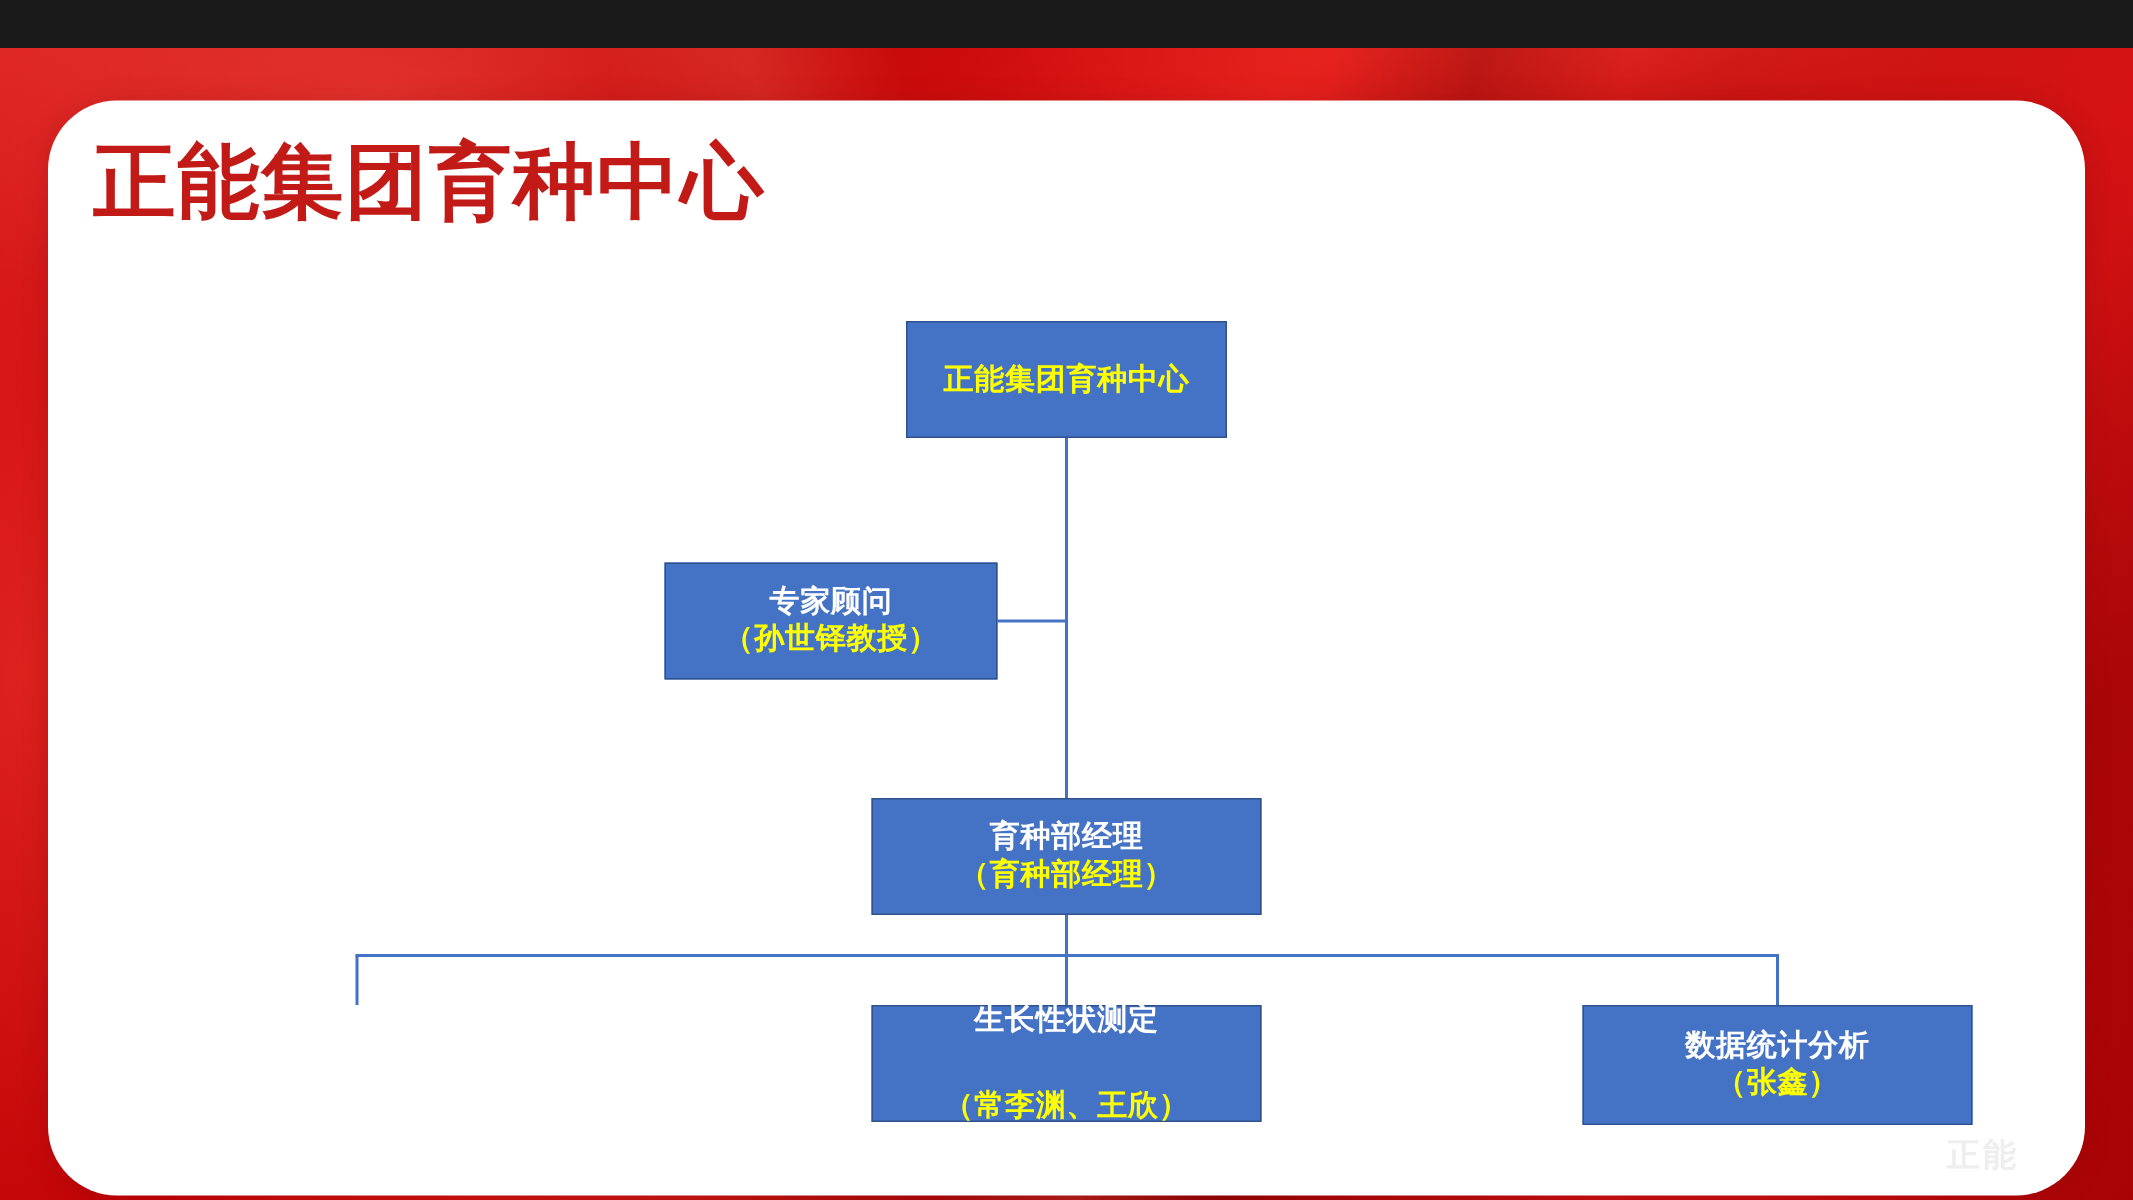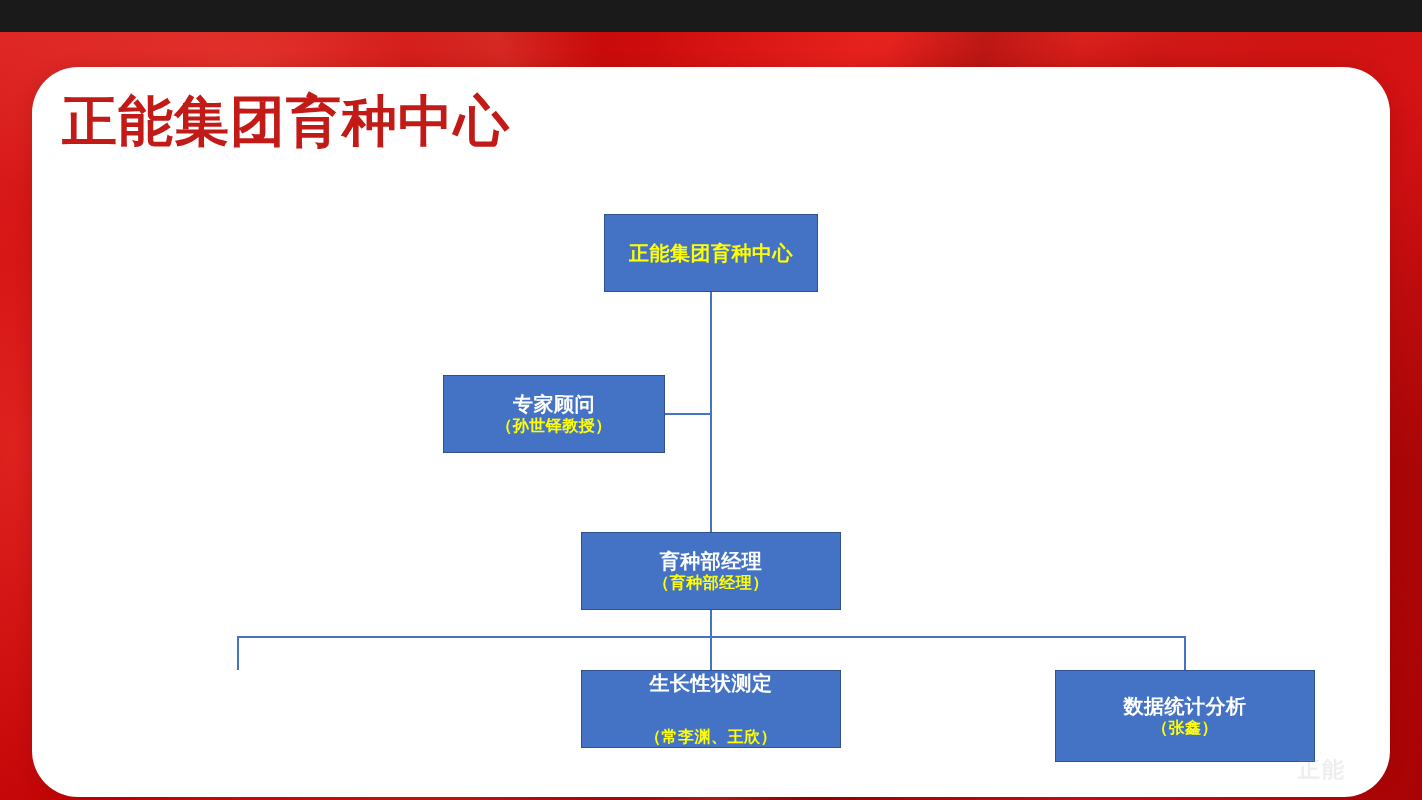--- a/index.html
+++ b/index.html
@@ -103,21 +103,21 @@
   .node .line1 {
     color: #FFFFFF;
     font-weight: 700;
     font-size: 20px;
     white-space: nowrap;
     letter-spacing: 0.5px;
   }
   .node .line2 {
     color: #FFFF00;
     font-weight: 700;
-    font-size: 16px;
+    font-size: 20px;
     white-space: nowrap;
     letter-spacing: 0.5px;
   }
   .node.root .line1 {
     color: #FFFF00;
   }
 
   
   .watermark {
     position: absolute;
@@ -173,21 +173,21 @@
         <div class="line1">育种部经理</div>
         <div class="line2">（育种部经理）</div>
       </div>
 
 
       <div class="node" style="left:549px; top:603px; width:260px; height:78px;gap:32px;">
         <div class="line1">生长性状测定</div>
         <div class="line2">（常李渊、王欣）</div>
       </div>
 
-      <div class="node" style="left:1023px; top:603px; width:260px; height:92px;">
+      <div class="node" style="left:1023px; top:603px; width:260px; height:80px;">
         <div class="line1">数据统计分析</div>
         <div class="line2">（张鑫）</div>
       </div>
 
     </div>
 
     <div class="watermark">正能</div>
 
   </div>
 </div>

